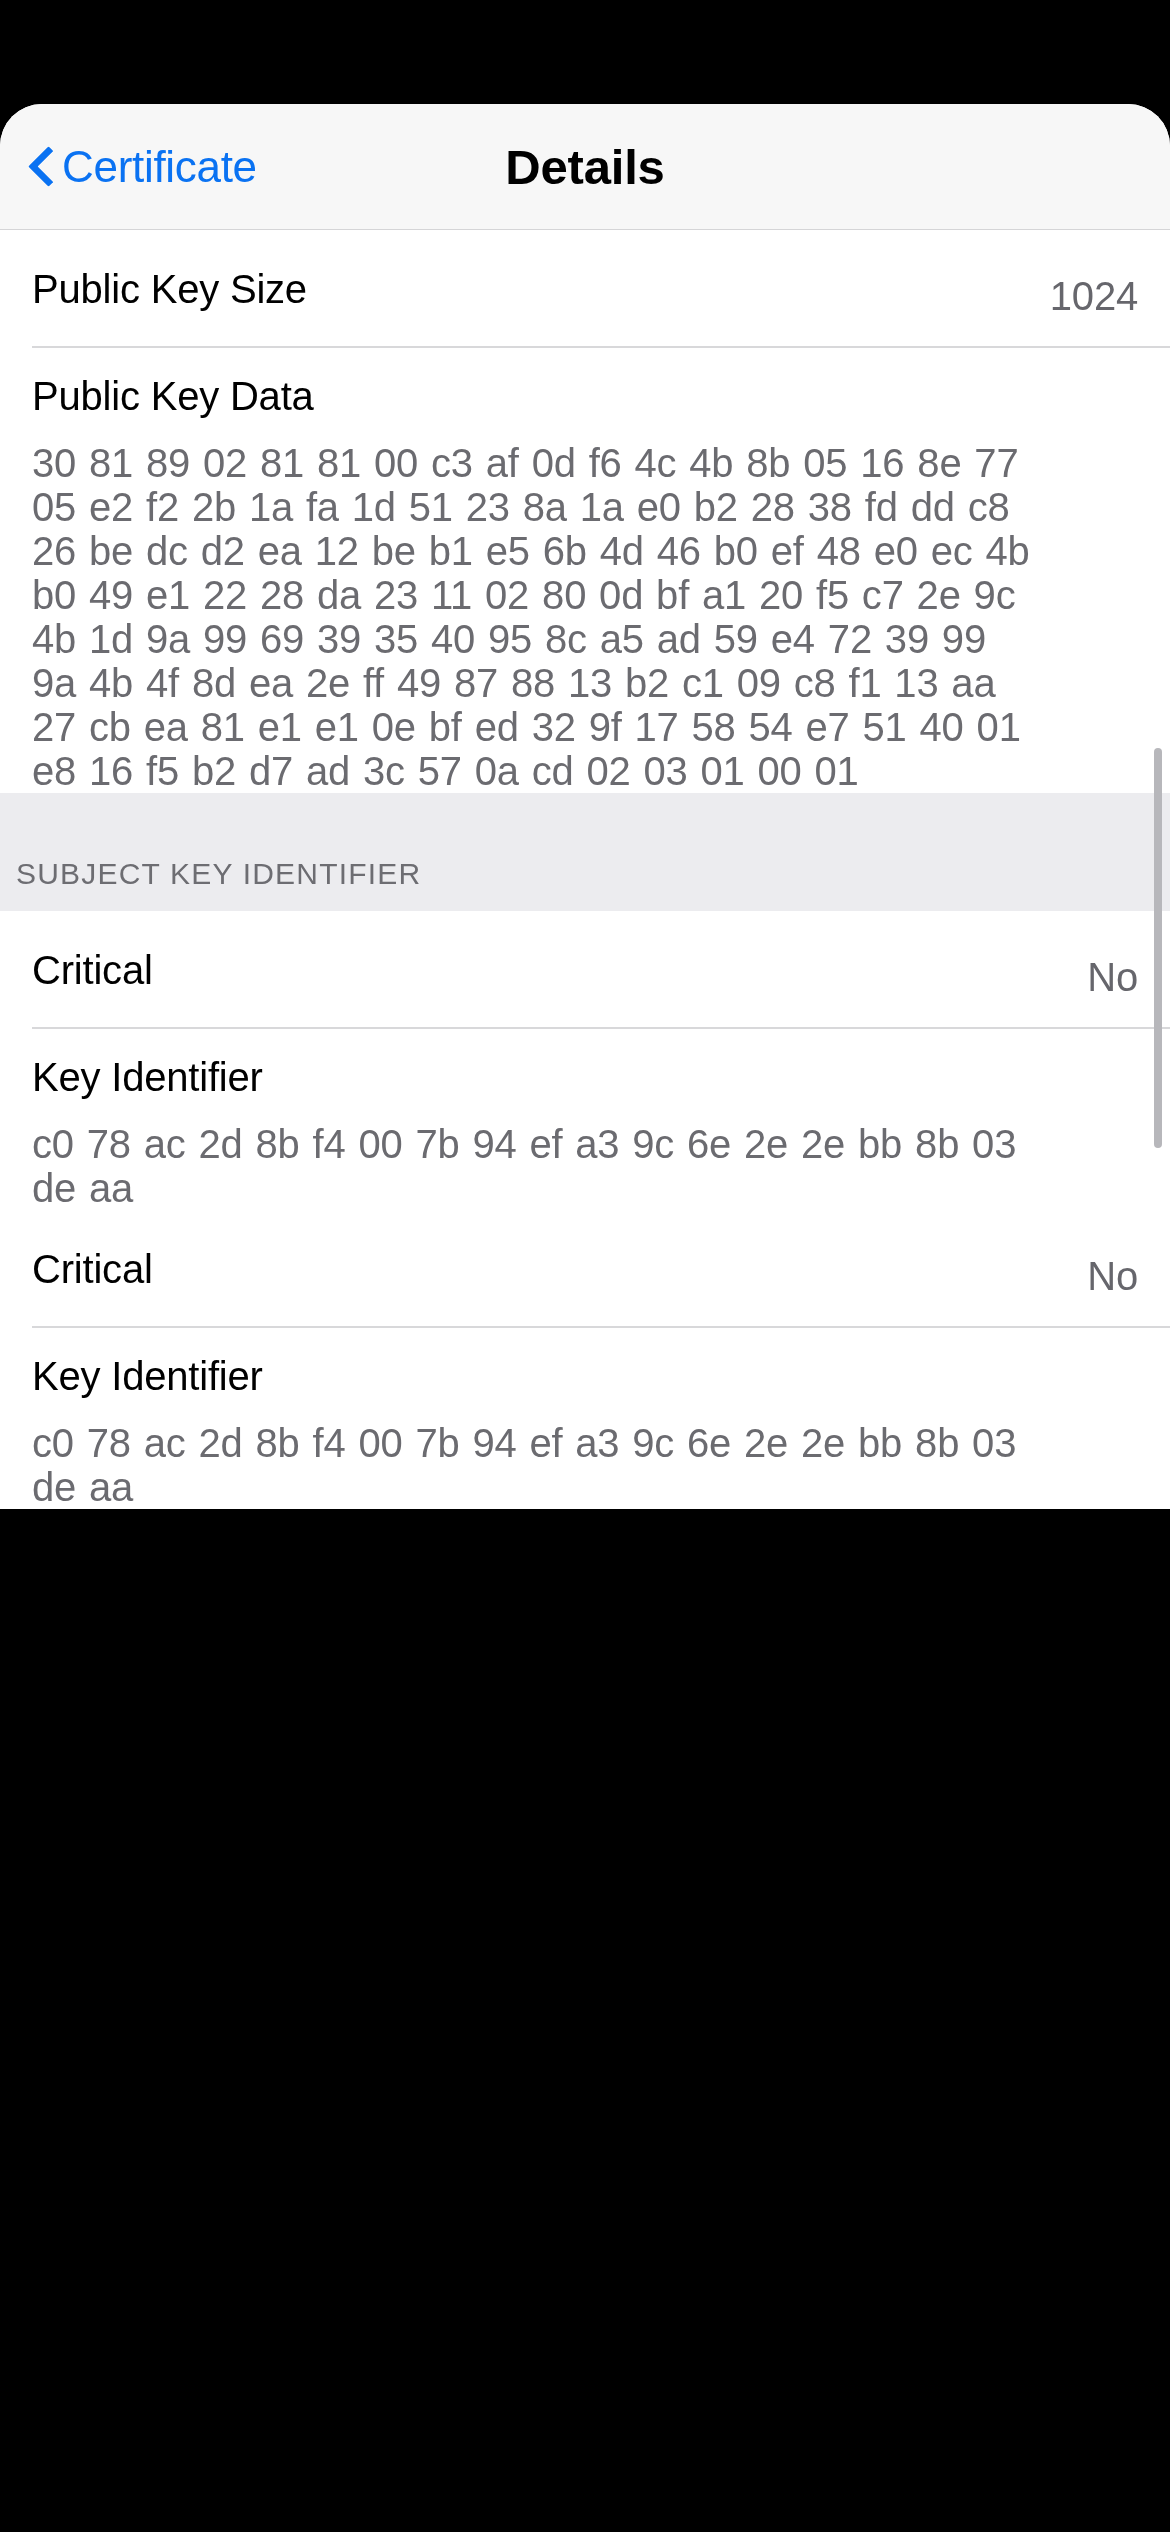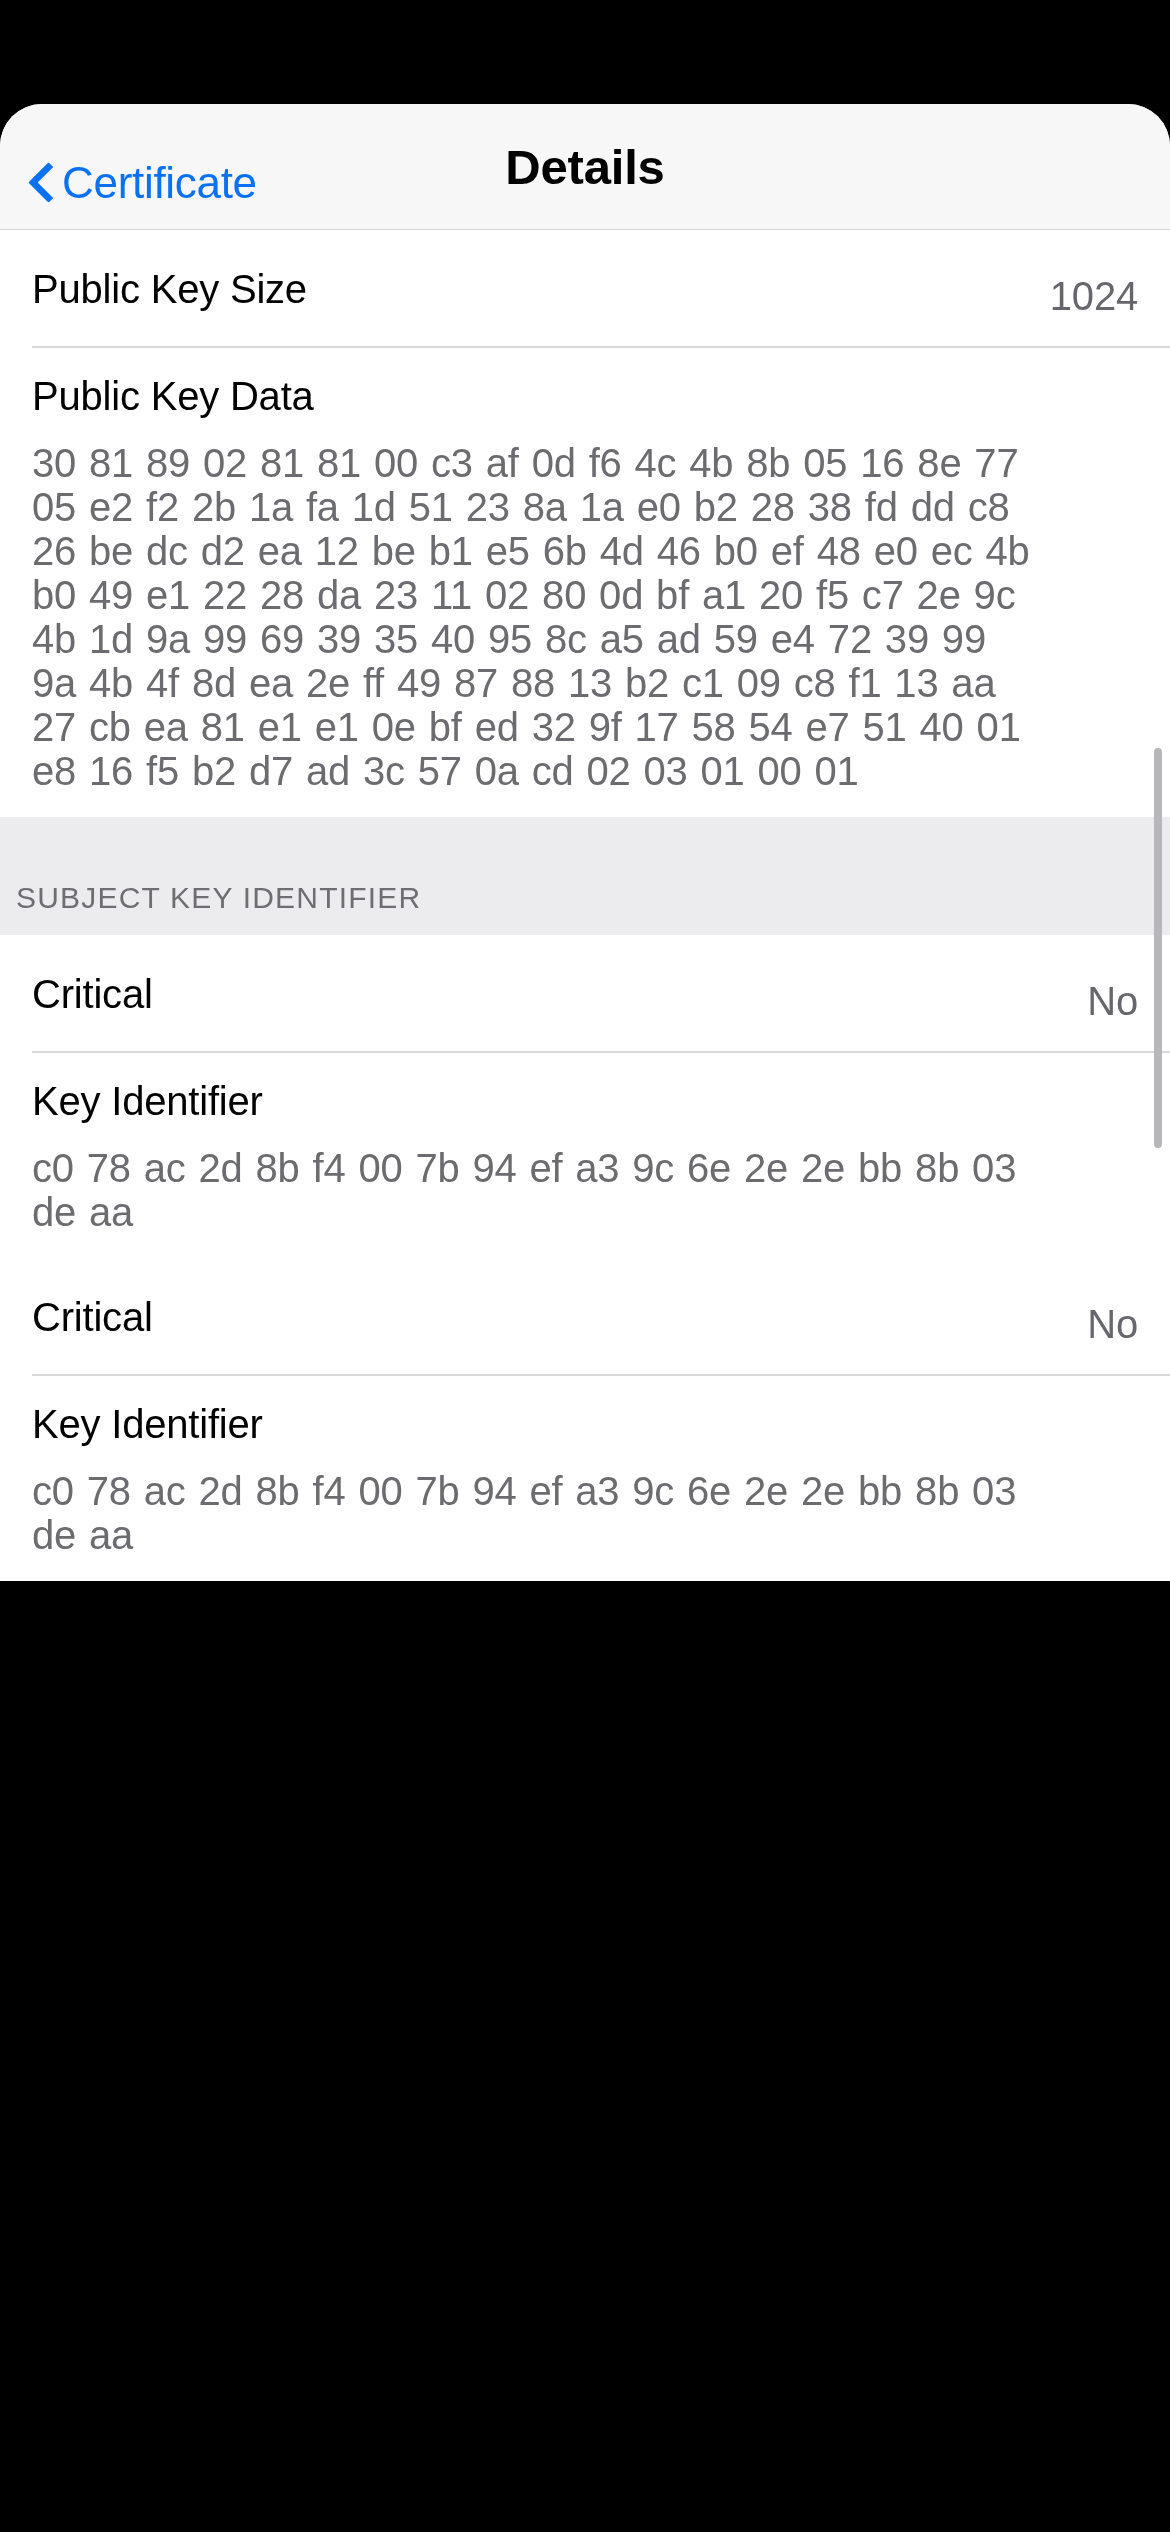--- a/index.html
+++ b/index.html
@@ -101,21 +101,20 @@
     border-bottom: 1px solid #d5d5d7;
   }
   .nav-back {
     position: absolute;
     left: 28px; top: 50%;
     transform: translateY(-50%);
     display: flex;
     align-items: center;
     gap: 12px;
     color: #0a72f2;
-    margin-top: 16px;
   }
   .chev {
     width: 22px; height: 38px;
     position: relative;
   }
   .chev:before {
     content: "";
     position: absolute;
     left: 6px; top: 4px;
     width: 22px; height: 22px;
@@ -172,21 +171,20 @@
   }
   .row-value {
     font-size: 40px;
     color: #3c3c43;
     opacity: .78;
     letter-spacing: -0.2px;
     margin-top: 15px;
   }
   .row-stack {
     padding-top: 26px;
-    padding-bottom: 24px;
   }
   .row-stack .row-label { display: block; margin-bottom: 22px; }
   .mono-data {
     font-size: 40px;
     line-height: 44px;
     color: #6b6b70;
     letter-spacing: -0.2px;
     word-spacing: 2px;
     max-width: 1000px;
   }

